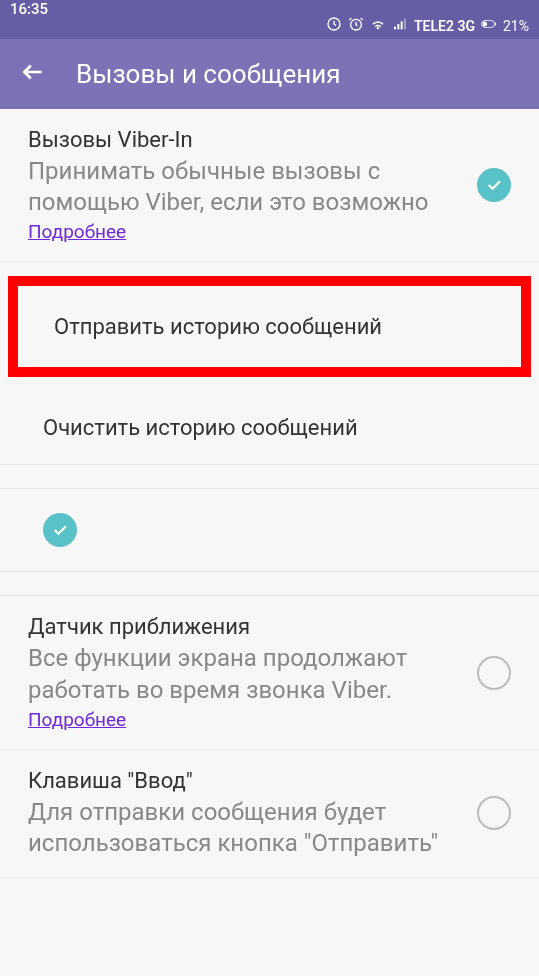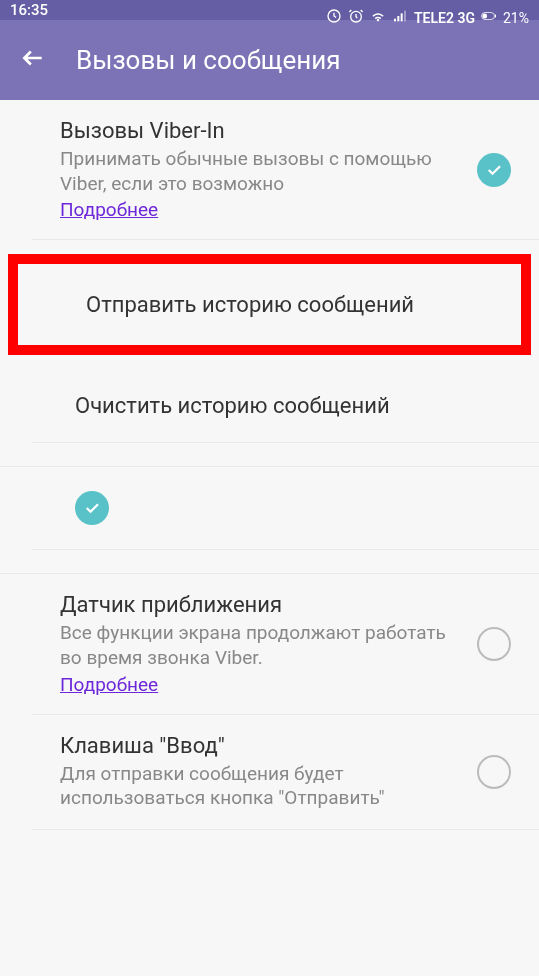--- a/index.html
+++ b/index.html
@@ -8,44 +8,44 @@
       box-sizing: border-box;
       font-family: -apple-system, BlinkMacSystemFont, 'Segoe UI', Roboto, sans-serif;
     }
     body {
       width: 539px;
       height: 976px;
       background: #f7f7f7;
       position: relative;
     }
     .status-bar {
-      height: 20px;
+      height: 39px;
       background: #665ea4;
       display: flex;
-      align-items: center;
+      align-items: flex-start;
       justify-content: space-between;
       padding: 0 10px;
       color: white;
       font-size: 15px;
     }
     .status-left {
       font-weight: 500;
     }
     .status-right {
       display: flex;
       align-items: center;
       gap: 6px;
       margin-top: 16px;
     }
     .status-right svg {
       width: 16px;
       height: 16px;
     }
     .header {
-      height: 80px;
+      height: 70px;
       background: #7b73b5;
       display: flex;
       align-items: center;
       padding: 0 20px;
       gap: 30px;
     }
     .header svg {
       width: 26px;
       height: 26px;
     }
@@ -58,32 +58,31 @@
       background: #f7f7f7;
     }
     .setting-item {
       background: #f7f7f7;
       padding: 18px 28px;
       border-bottom: 1px solid #e8e8e8;
       display: flex;
       align-items: center;
       justify-content: space-between;
       gap: 20px;
-      margin-left: 32px;
     }
     .setting-content {
       flex: 1;
     }
     .setting-title {
       font-size: 22px;
       color: #333;
       margin-bottom: 4px;
     }
     .setting-desc {
-      font-size: 19px;
+      font-size: 24px;
       color: #888;
       line-height: 1.3;
     }
     .setting-link {
       font-size: 19px;
       color: #6d28d9;
       text-decoration: underline;
       display: inline-block;
       margin-top: 2px;
     }

